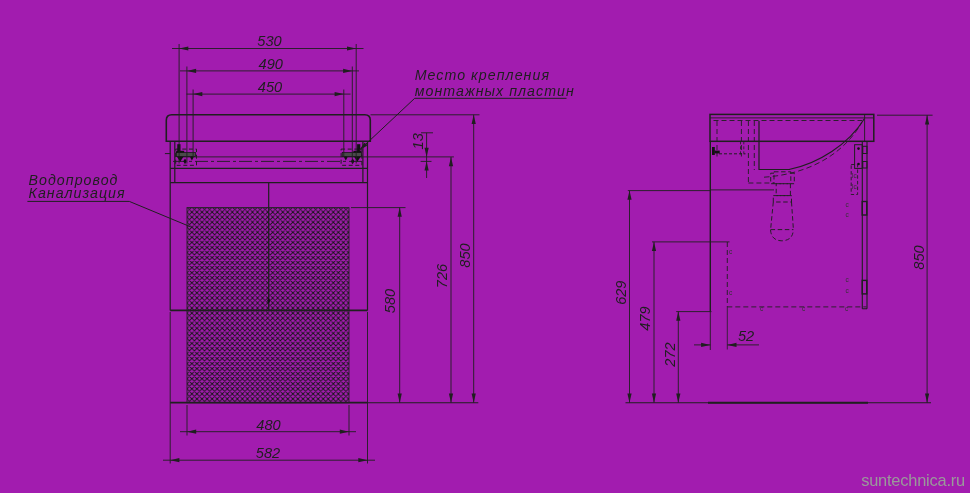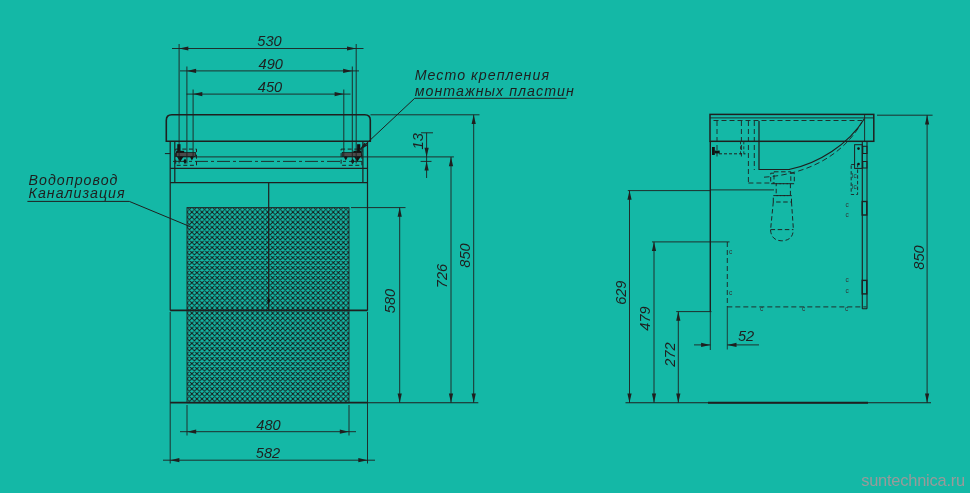--- a/index.html
+++ b/index.html
@@ -1,16 +1,16 @@
 <!DOCTYPE html>
 <html><head>
 <meta charset="utf-8">
 <style>
   html,body{margin:0;padding:0;background:#fff;}
-  .wrap{width:970px;height:493px;position:relative;overflow:hidden;background:#14b8a6;}
+  .wrap{width:970px;height:493px;position:relative;overflow:hidden;background:#a21caf;}
   svg{display:block;}
   text{font-family:"Liberation Sans", sans-serif;}
 </style>
 </head>
 <body>
 <div class="wrap">
 <svg width="970" height="493" viewBox="0 0 970 493">
 <defs>
   <pattern id="xhatch" width="5.05" height="5.05" patternUnits="userSpaceOnUse">
     <path d="M0,5.05 L5.05,0 M-1.26,1.26 L1.26,-1.26 M3.79,6.31 L6.31,3.79 M0,0 L5.05,5.05 M-1.26,3.79 L1.26,6.31 M3.79,-1.26 L6.31,1.26" stroke="#161616" stroke-width="0.95" fill="none"></path>

